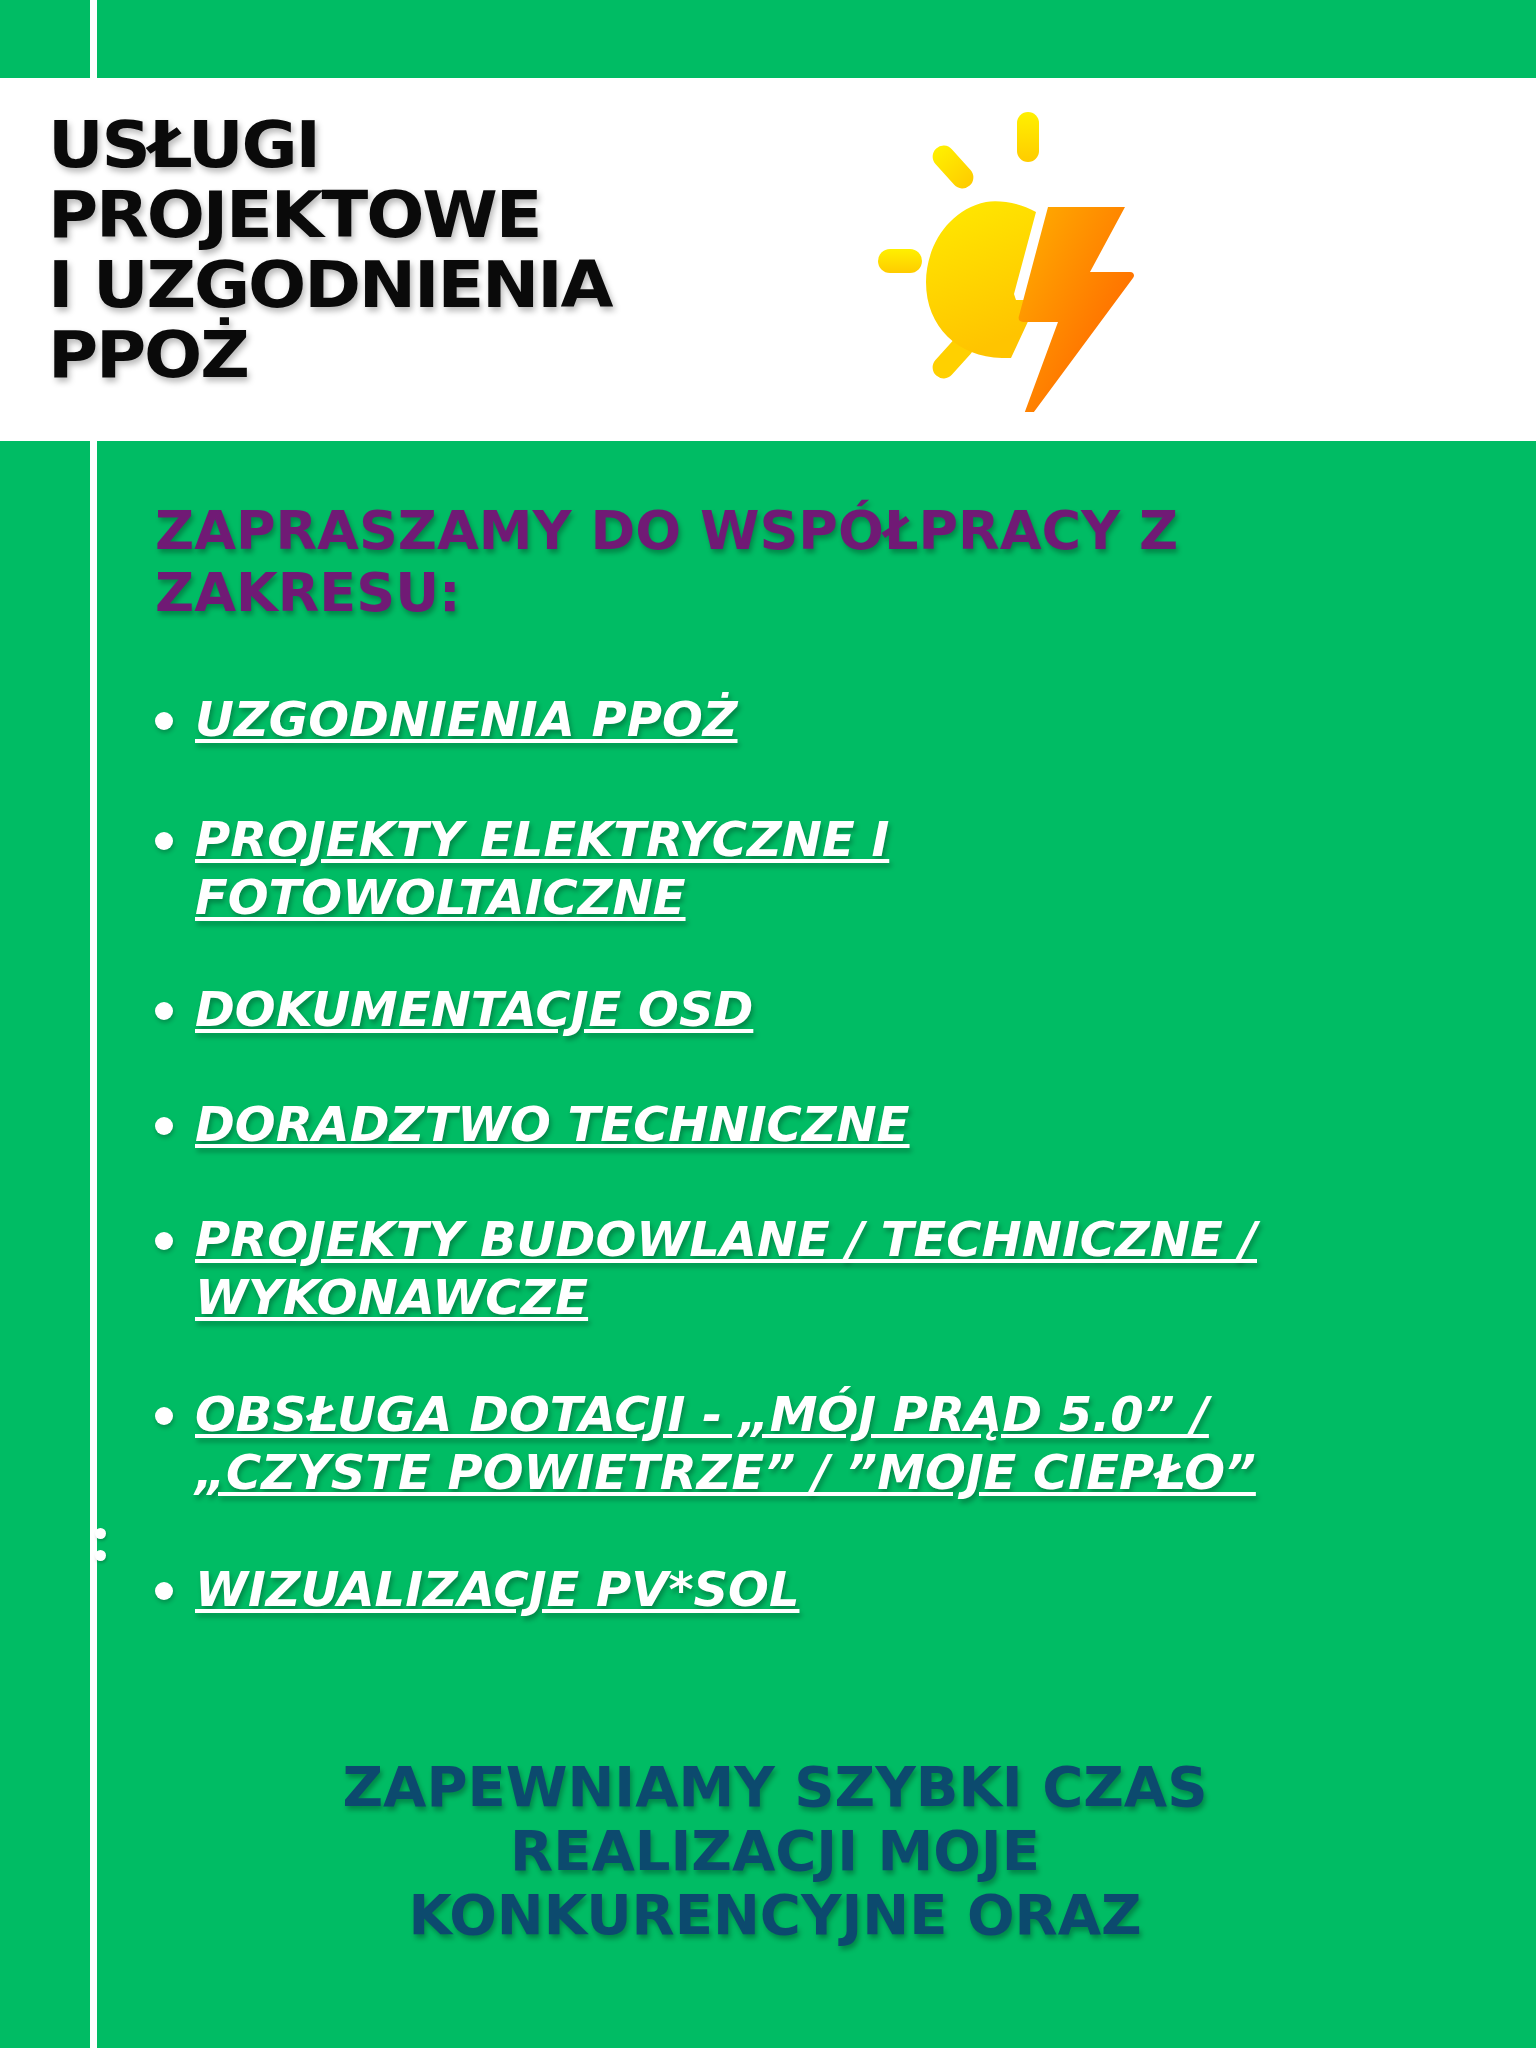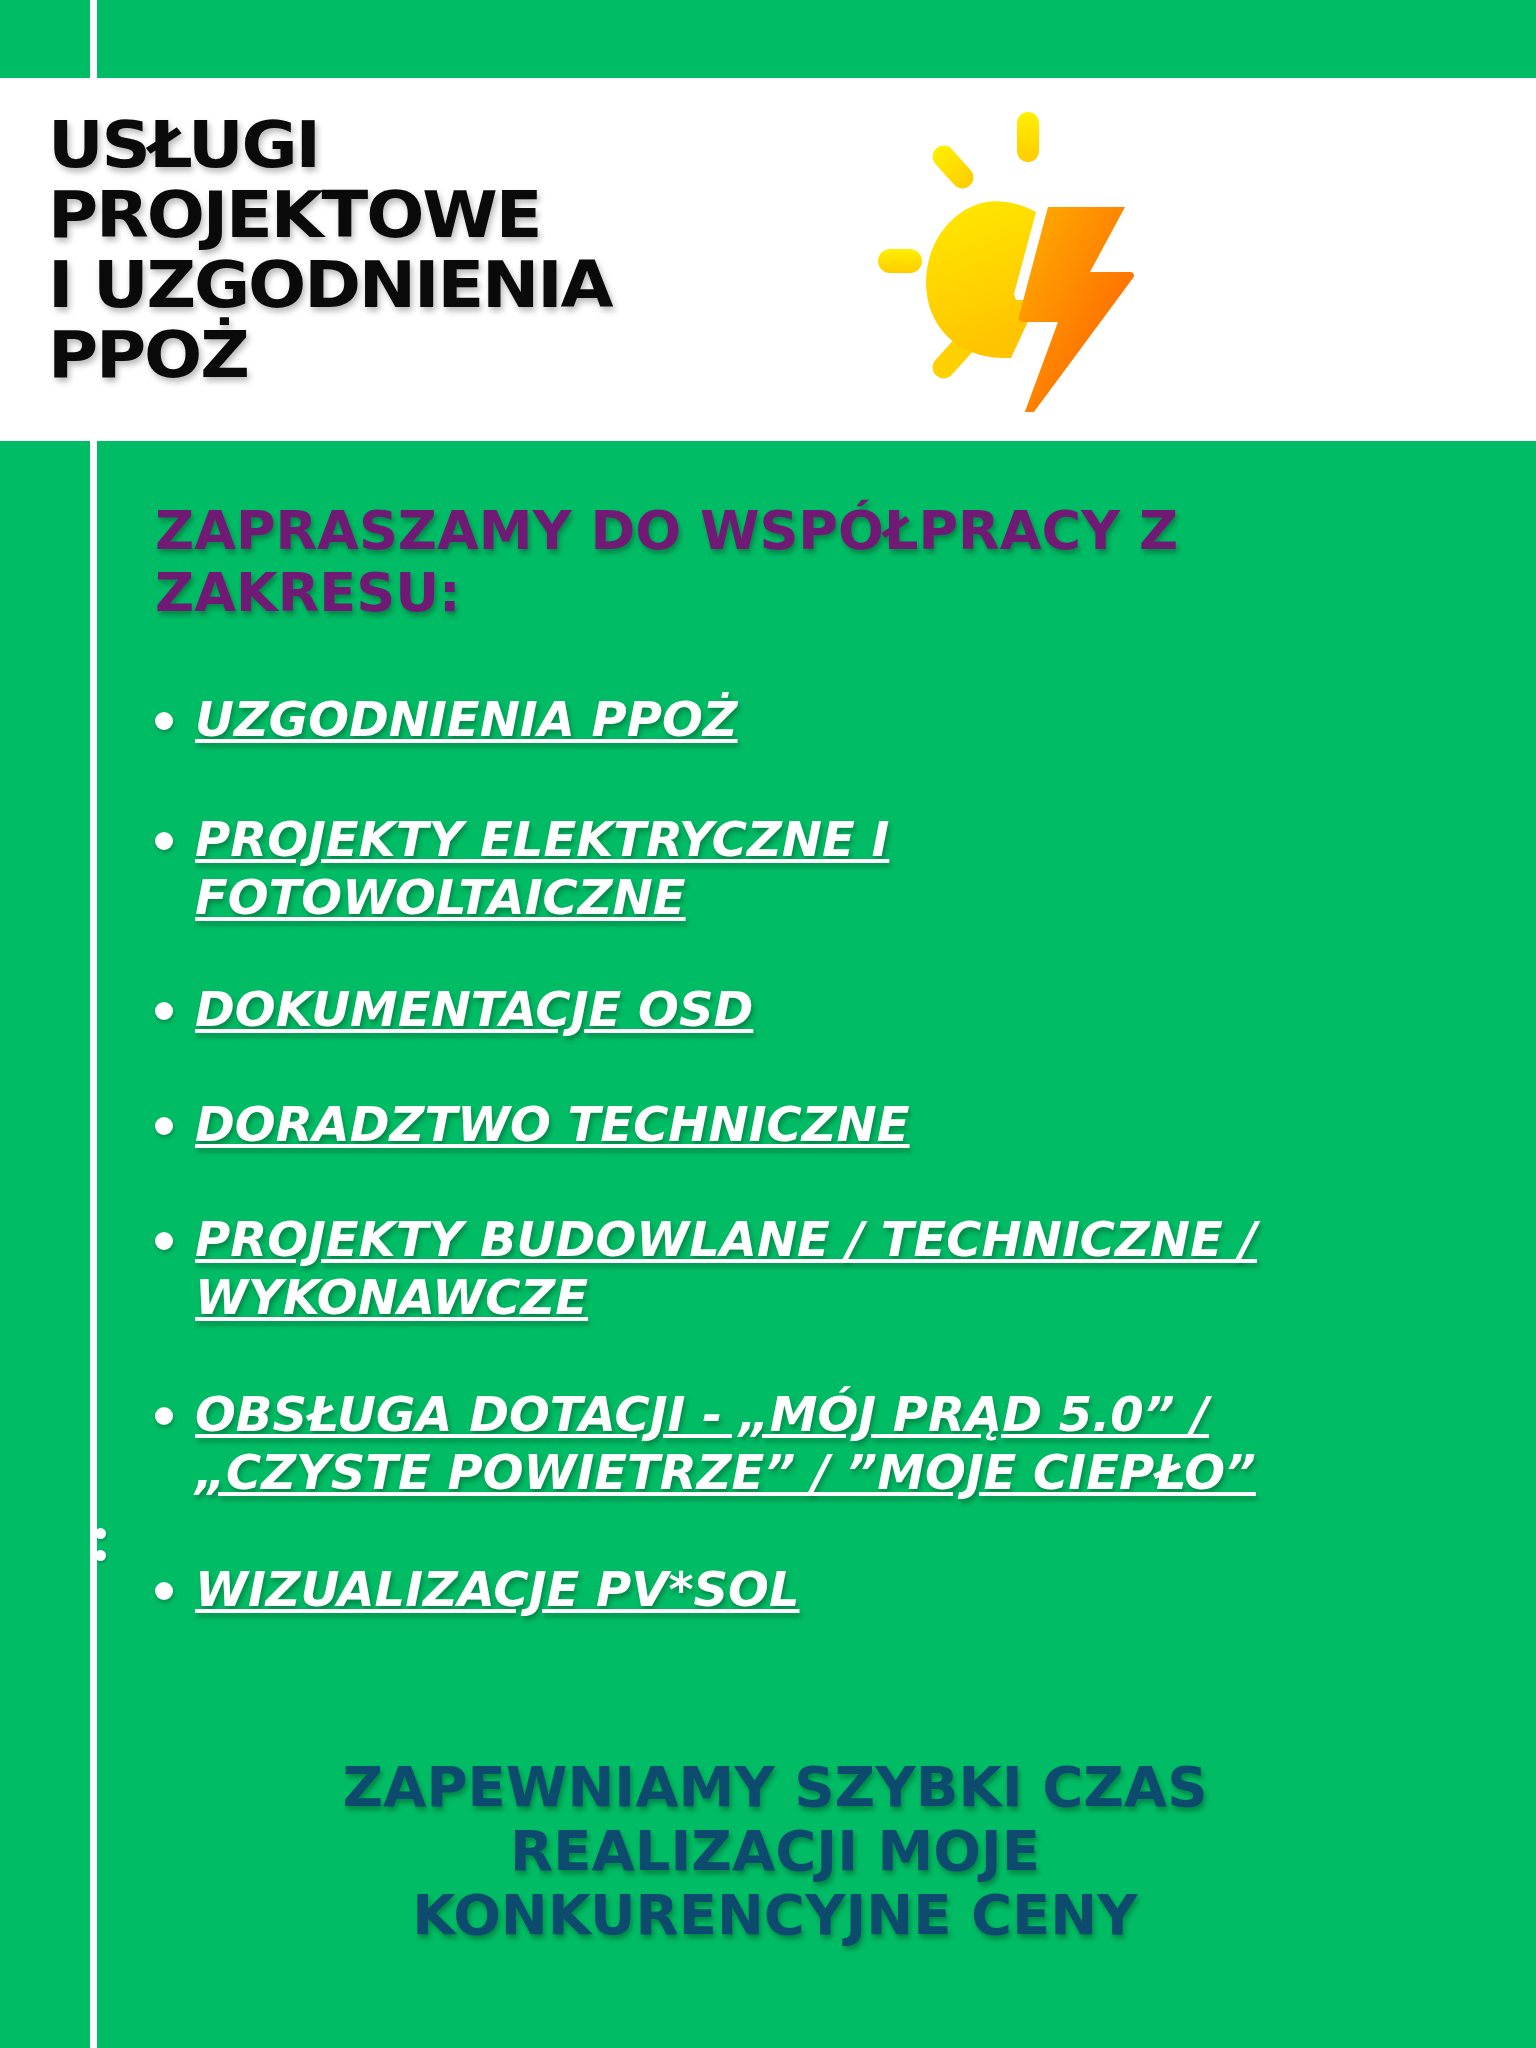--- a/index.html
+++ b/index.html
@@ -249,14 +249,14 @@
 </ul>
 
 <div class="colon-mark">
   <i class="a"></i>
     <i class="b"></i>
 </div>
 
 <p class="closing">
   <span>ZAPEWNIAMY SZYBKI CZAS</span>
   <span>REALIZACJI MOJE</span>
-  <span>KONKURENCYJNE CENY</span>
+  <span>KONKURENCYJNE ORAZ</span>
 </p>
 
 </body></html>

